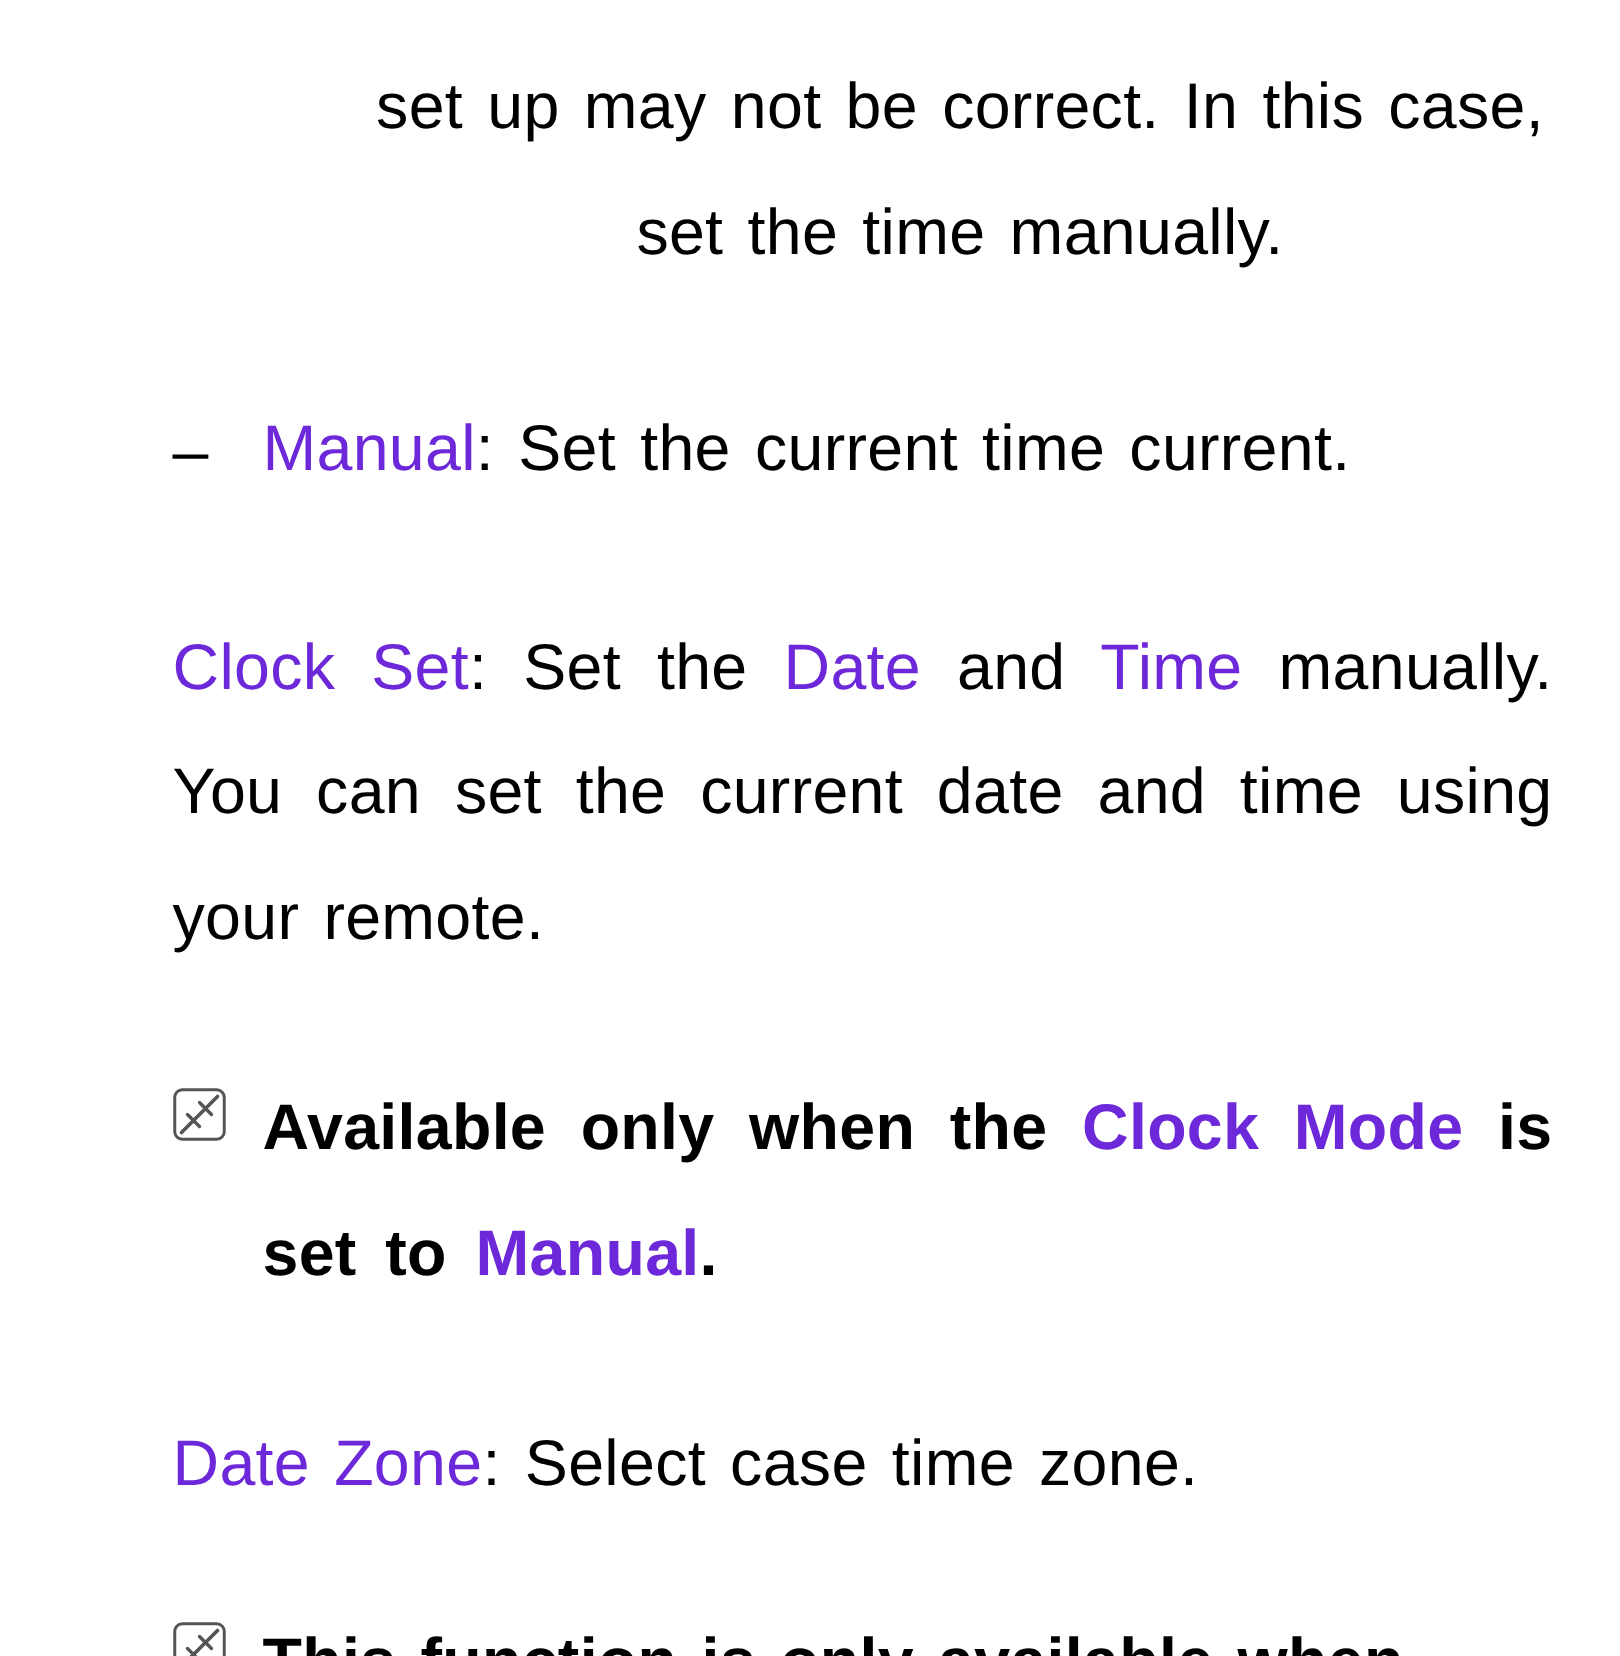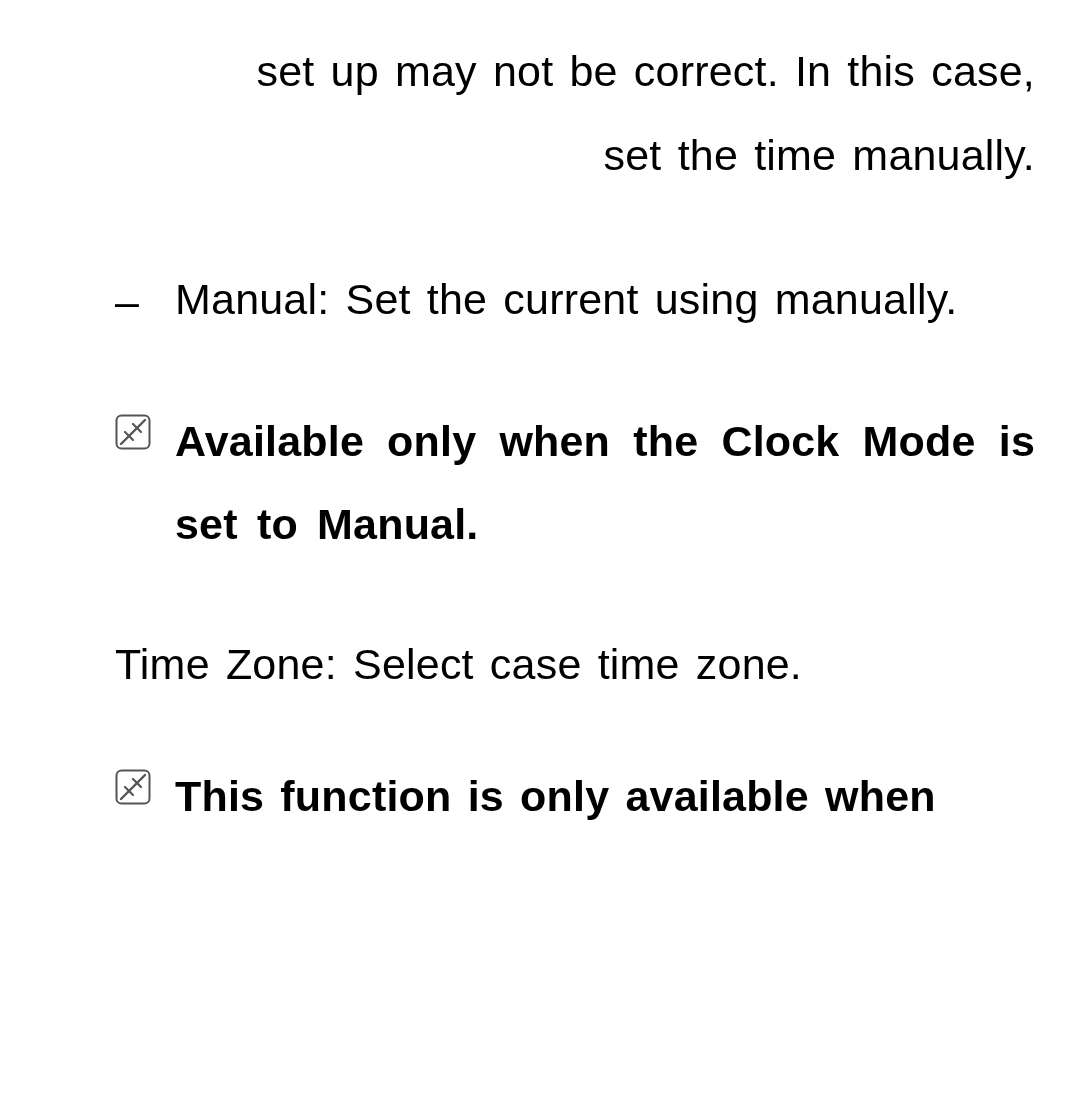--- a/index.html
+++ b/index.html
@@ -17,26 +17,26 @@
   .page {
     box-sizing: border-box;
     width: 1080px;
     padding: 30px 45px 0 115px;
     font-size: 43px;
     line-height: 1.95;
     letter-spacing: 0.2px;
     word-spacing: 4px;
   }
   .hl {
-    color: #000000;
+    color: #6d28d9;
   }
   .para-intro {
     margin: 0;
     padding-left: 130px;
-    text-align: right;
+    text-align: center;
   }
   .bullet-row {
     display: flex;
     margin-top: 60px;
   }
   .bullet-mark {
     width: 60px;
     flex: 0 0 60px;
     padding-top: 2px;
   }
@@ -81,41 +81,44 @@
 </head>
 <body>
 
 <div class="page">
 
   <p class="para-intro">set up may not be correct. In this case, set the time manually.</p>
 
   <div class="bullet-row">
     <div class="bullet-mark">–</div>
     <div class="bullet-body">
-      <span class="hl">Manual</span><span>: Set the current using manually.</span>
+      <span class="hl">Manual</span><span>: Set the current time current.</span>
     </div>
   </div>
 
+  <div class="para-clockset">
+    <span class="hl">Clock Set</span><span>: Set the </span><span class="hl">Date</span><span> and </span><span class="hl">Time</span><span> manually. You can set the current date and time using your remote.</span>
+  </div>
 
   <div class="note-row">
     <div class="note-icon-col">
       <svg class="note-icon" viewBox="0 0 36 36">
         <rect x="1.5" y="1.5" width="33" height="33" rx="5" ry="5" fill="none" stroke="#555" stroke-width="2"></rect>
         <line x1="18" y1="10" x2="26" y2="18" stroke="#555" stroke-width="2.2" stroke-linecap="round"></line>
         <line x1="10" y1="18" x2="18" y2="26" stroke="#555" stroke-width="2.2" stroke-linecap="round"></line>
         <line x1="6" y1="30" x2="30" y2="6" stroke="#555" stroke-width="2.4" stroke-linecap="round"></line>
       </svg>
     </div>
     <div class="note-body note-body-justify">
       <span>Available only when the </span><span class="hl">Clock Mode</span><span> is set to </span><span class="hl">Manual</span><span>.</span>
     </div>
   </div>
 
   <div class="para-tz">
-    <span class="hl">Time Zone</span><span>: Select case time zone.</span>
+    <span class="hl">Date Zone</span><span>: Select case time zone.</span>
   </div>
 
   <div class="note-row note-row-2">
     <div class="note-icon-col">
       <svg class="note-icon" viewBox="0 0 36 36">
         <rect x="1.5" y="1.5" width="33" height="33" rx="5" ry="5" fill="none" stroke="#555" stroke-width="2"></rect>
         <line x1="18" y1="10" x2="26" y2="18" stroke="#555" stroke-width="2.2" stroke-linecap="round"></line>
         <line x1="10" y1="18" x2="18" y2="26" stroke="#555" stroke-width="2.2" stroke-linecap="round"></line>
         <line x1="6" y1="30" x2="30" y2="6" stroke="#555" stroke-width="2.4" stroke-linecap="round"></line>
       </svg>

